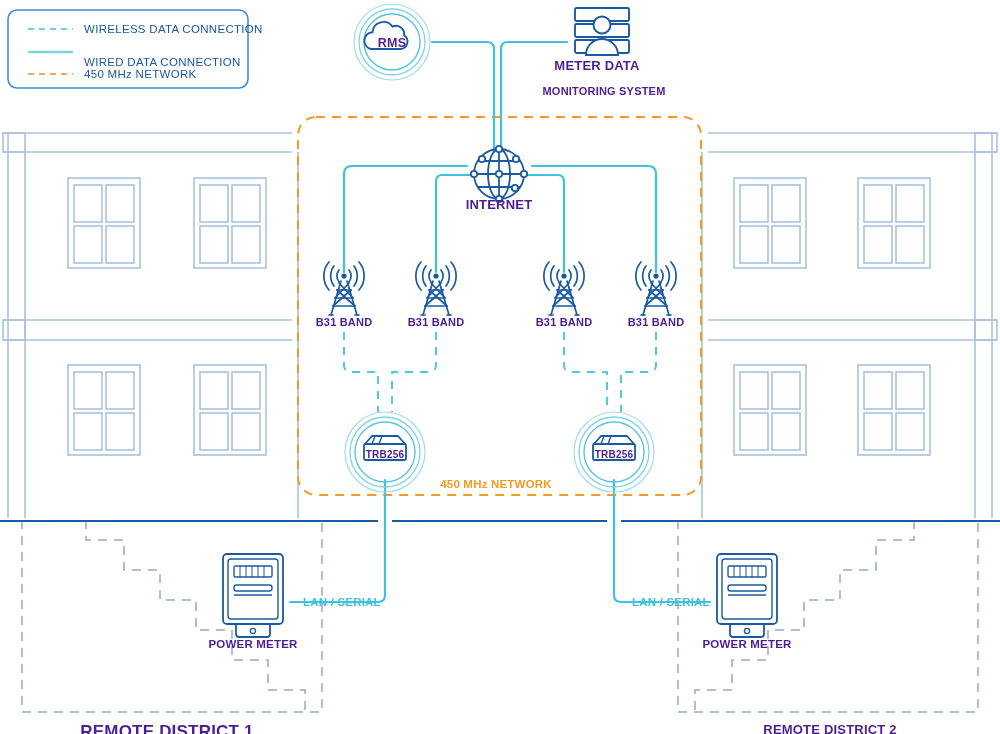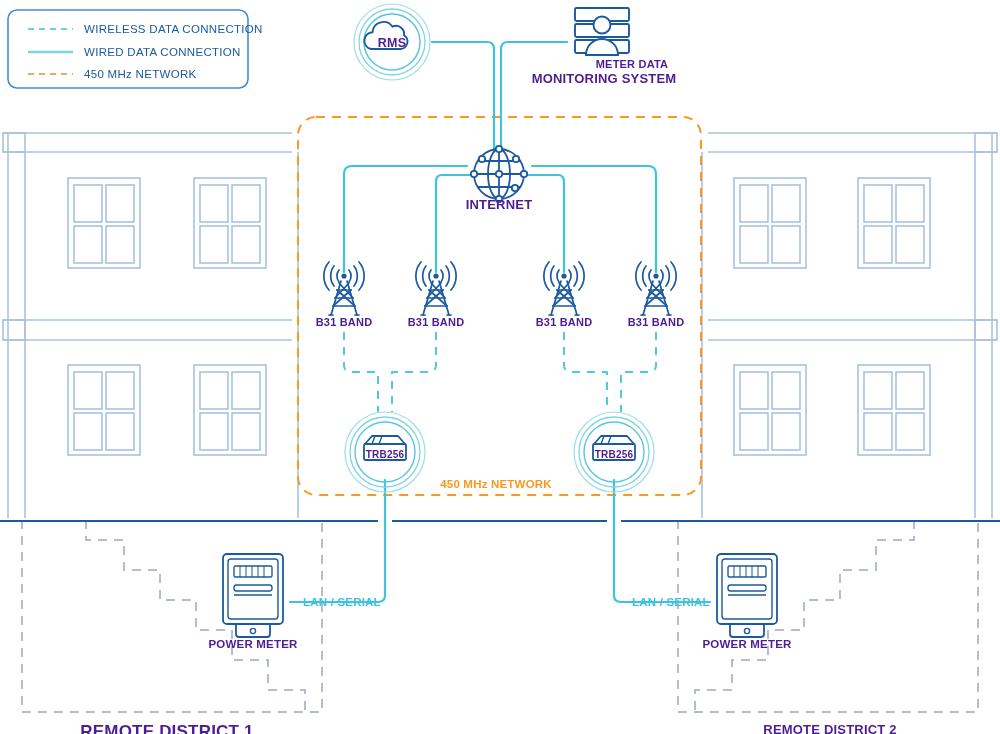--- a/index.html
+++ b/index.html
@@ -326,27 +326,27 @@
     <g>
       <rect x="8" y="10" width="240" height="78" rx="9" ry="9" fill="#ffffff" stroke="#3f8fd0" stroke-width="1.6"></rect>
       <line x1="28" y1="29" x2="73" y2="29" stroke="#6fd0de" stroke-width="2" stroke-dasharray="6 5"></line>
       <line x1="28" y1="52" x2="73" y2="52" stroke="#7fd4e4" stroke-width="2.4"></line>
       <line x1="28" y1="74" x2="73" y2="74" stroke="#f0a860" stroke-width="2" stroke-dasharray="6 5"></line>
     </g>
 
   </svg>
 
   <div class="legend-text" style="left:84px;top:23px;">WIRELESS DATA CONNECTION</div>
-  <div class="legend-text" style="left:84px;top:46px;">WIRED DATA CONNECTION</div>
+  <div class="legend-text" style="left:84px;top:56px;">WIRED DATA CONNECTION</div>
   <div class="legend-text" style="left:84px;top:68px;">450 MHz NETWORK</div>
 
   <div class="lbl lbl-dark ctr" style="left:392px;top:36px;font-size:12.5px;">RMS</div>
 
-  <div class="lbl lbl-dark ctr" style="left:632px;top:58px;font-size:11px;">METER DATA</div>
-  <div class="lbl lbl-dark ctr" style="left:604px;top:71px;font-size:13px;">MONITORING SYSTEM</div>
+  <div class="lbl lbl-dark ctr" style="left:597px;top:58px;font-size:13px;">METER DATA</div>
+  <div class="lbl lbl-dark ctr" style="left:604px;top:85px;font-size:11px;">MONITORING SYSTEM</div>
 
   <div class="lbl lbl-dark ctr" style="left:499px;top:197px;font-size:13px;">INTERNET</div>
 
   <div class="lbl lbl-dark ctr" style="left:344px;top:316px;font-size:11px;">B31 BAND</div>
   <div class="lbl lbl-dark ctr" style="left:436px;top:316px;font-size:11px;">B31 BAND</div>
   <div class="lbl lbl-dark ctr" style="left:564px;top:316px;font-size:11px;">B31 BAND</div>
   <div class="lbl lbl-dark ctr" style="left:656px;top:316px;font-size:11px;">B31 BAND</div>
 
   <div class="lbl lbl-dark ctr" style="left:385px;top:449px;font-size:10px;">TRB256</div>
   <div class="lbl lbl-dark ctr" style="left:614px;top:449px;font-size:10px;">TRB256</div>

